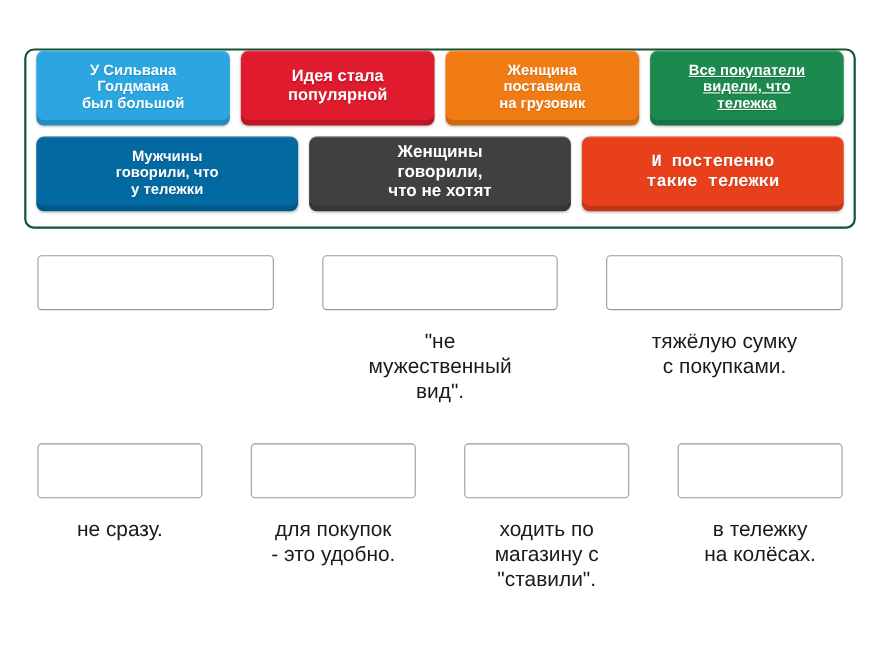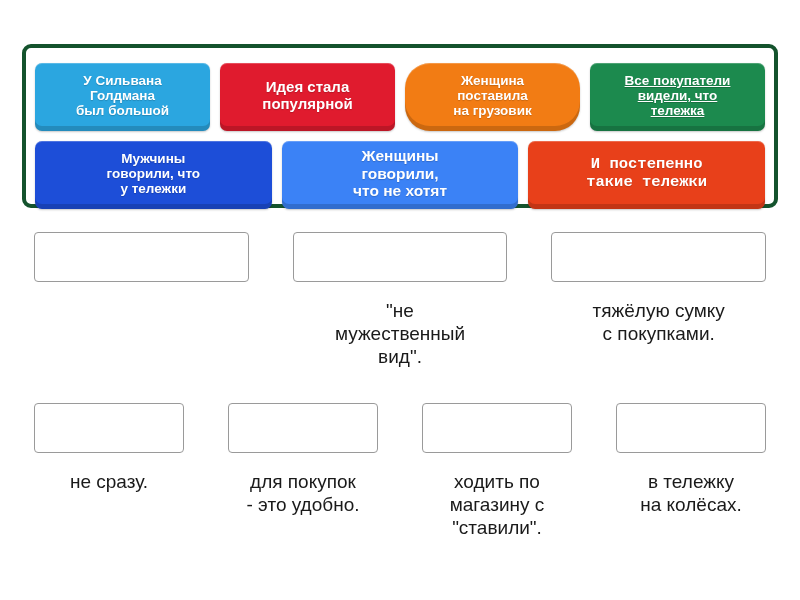--- a/index.html
+++ b/index.html
@@ -23,23 +23,23 @@
 
   
   .tile-bank {
     position: absolute;
     left: 22px;
     top: 44px;
     width: 756px;
     height: 164px;
     box-sizing: border-box;
     background: #ffffff;
-    border: 4px solid #14532d;
+    border: 2px solid #14532d;
     border-radius: 9px;
-    padding: 15px 9px;
+    padding: 0 9px;
   }
 
   .tile-row {
     display: flex;
     gap: 10px;
     height: 68px;
     margin-bottom: 10px;
   }
   .tile-row:last-child {
     margin-bottom: 0;
@@ -122,39 +122,39 @@
     <div class="tile-row">
       <div class="tile fs-sm" style="background-color: rgb(43, 166, 224);">
         <span class="tile-text" style="white-space: pre-line;">У Сильвана
 Голдмана
 был большой</span>
       </div>
       <div class="tile fs-lg" style="background-color: rgb(224, 27, 46);">
         <span class="tile-text" style="white-space: pre-line;">Идея стала
 популярной</span>
       </div>
-      <div class="tile fs-sm" style="background-color: rgb(242, 124, 20); border-radius: 25px;">
+      <div class="tile fs-sm" style="background-color: rgb(242, 124, 20);">
         <span class="tile-text" style="white-space: pre-line;">Женщина
 поставила
 на грузовик</span>
       </div>
       <div class="tile fs-sm" style="background-color: rgb(28, 138, 78); text-decoration: underline;">
         <span class="tile-text" style="white-space: pre-line;">Все покупатели
 видели, что
 тележка</span>
       </div>
     </div>
 
     <div class="tile-row">
-      <div class="tile fs-sm" style="background-color: #1d4ed8;">
+      <div class="tile fs-sm" style="background-color: #0369a1;">
         <span class="tile-text" style="white-space: pre-line;">Мужчины
 говорили, что
 у тележки</span>
       </div>
-      <div class="tile fs-md" style="background-color: #3b82f6;">
+      <div class="tile fs-md" style="background-color: #404040;">
         <span class="tile-text" style="white-space: pre-line;">Женщины
 говорили,
 что не хотят</span>
       </div>
       <div class="tile fs-md" style="background-color: rgb(232, 64, 26);">
         <span class="tile-text" style="white-space: pre-line; font-family: Liberation Mono, monospace;">И постепенно
 такие тележки</span>
       </div>
     </div>
 

